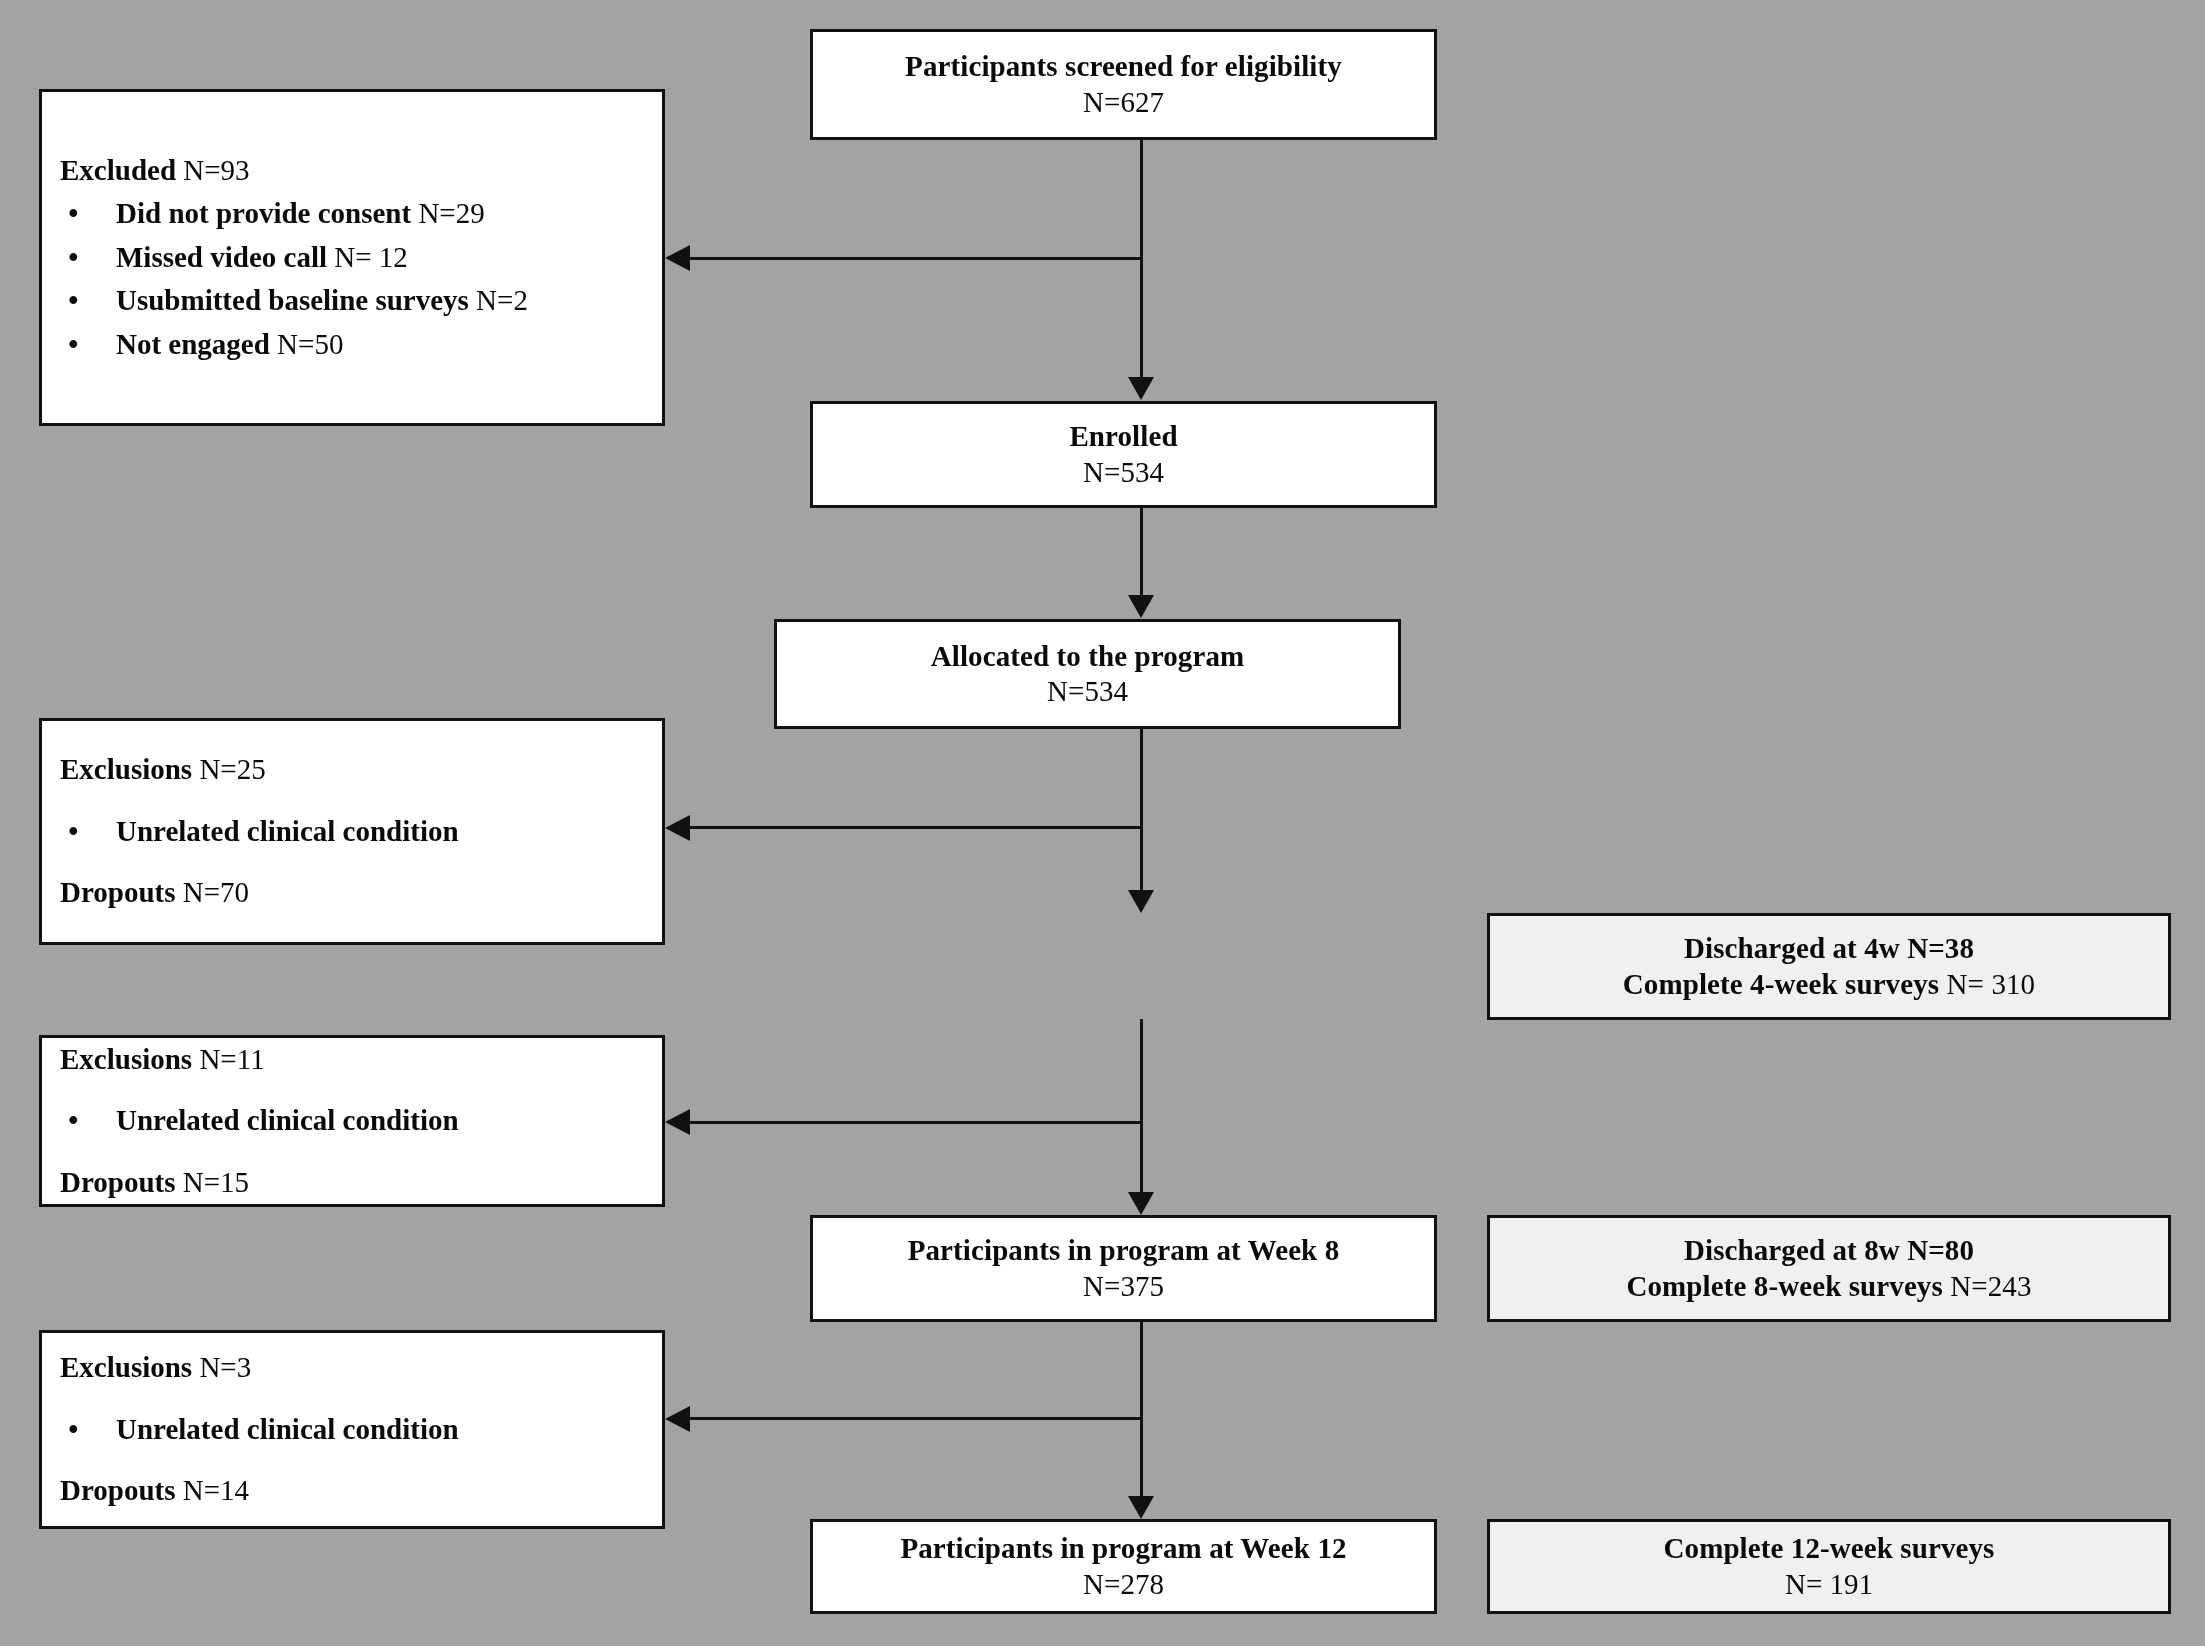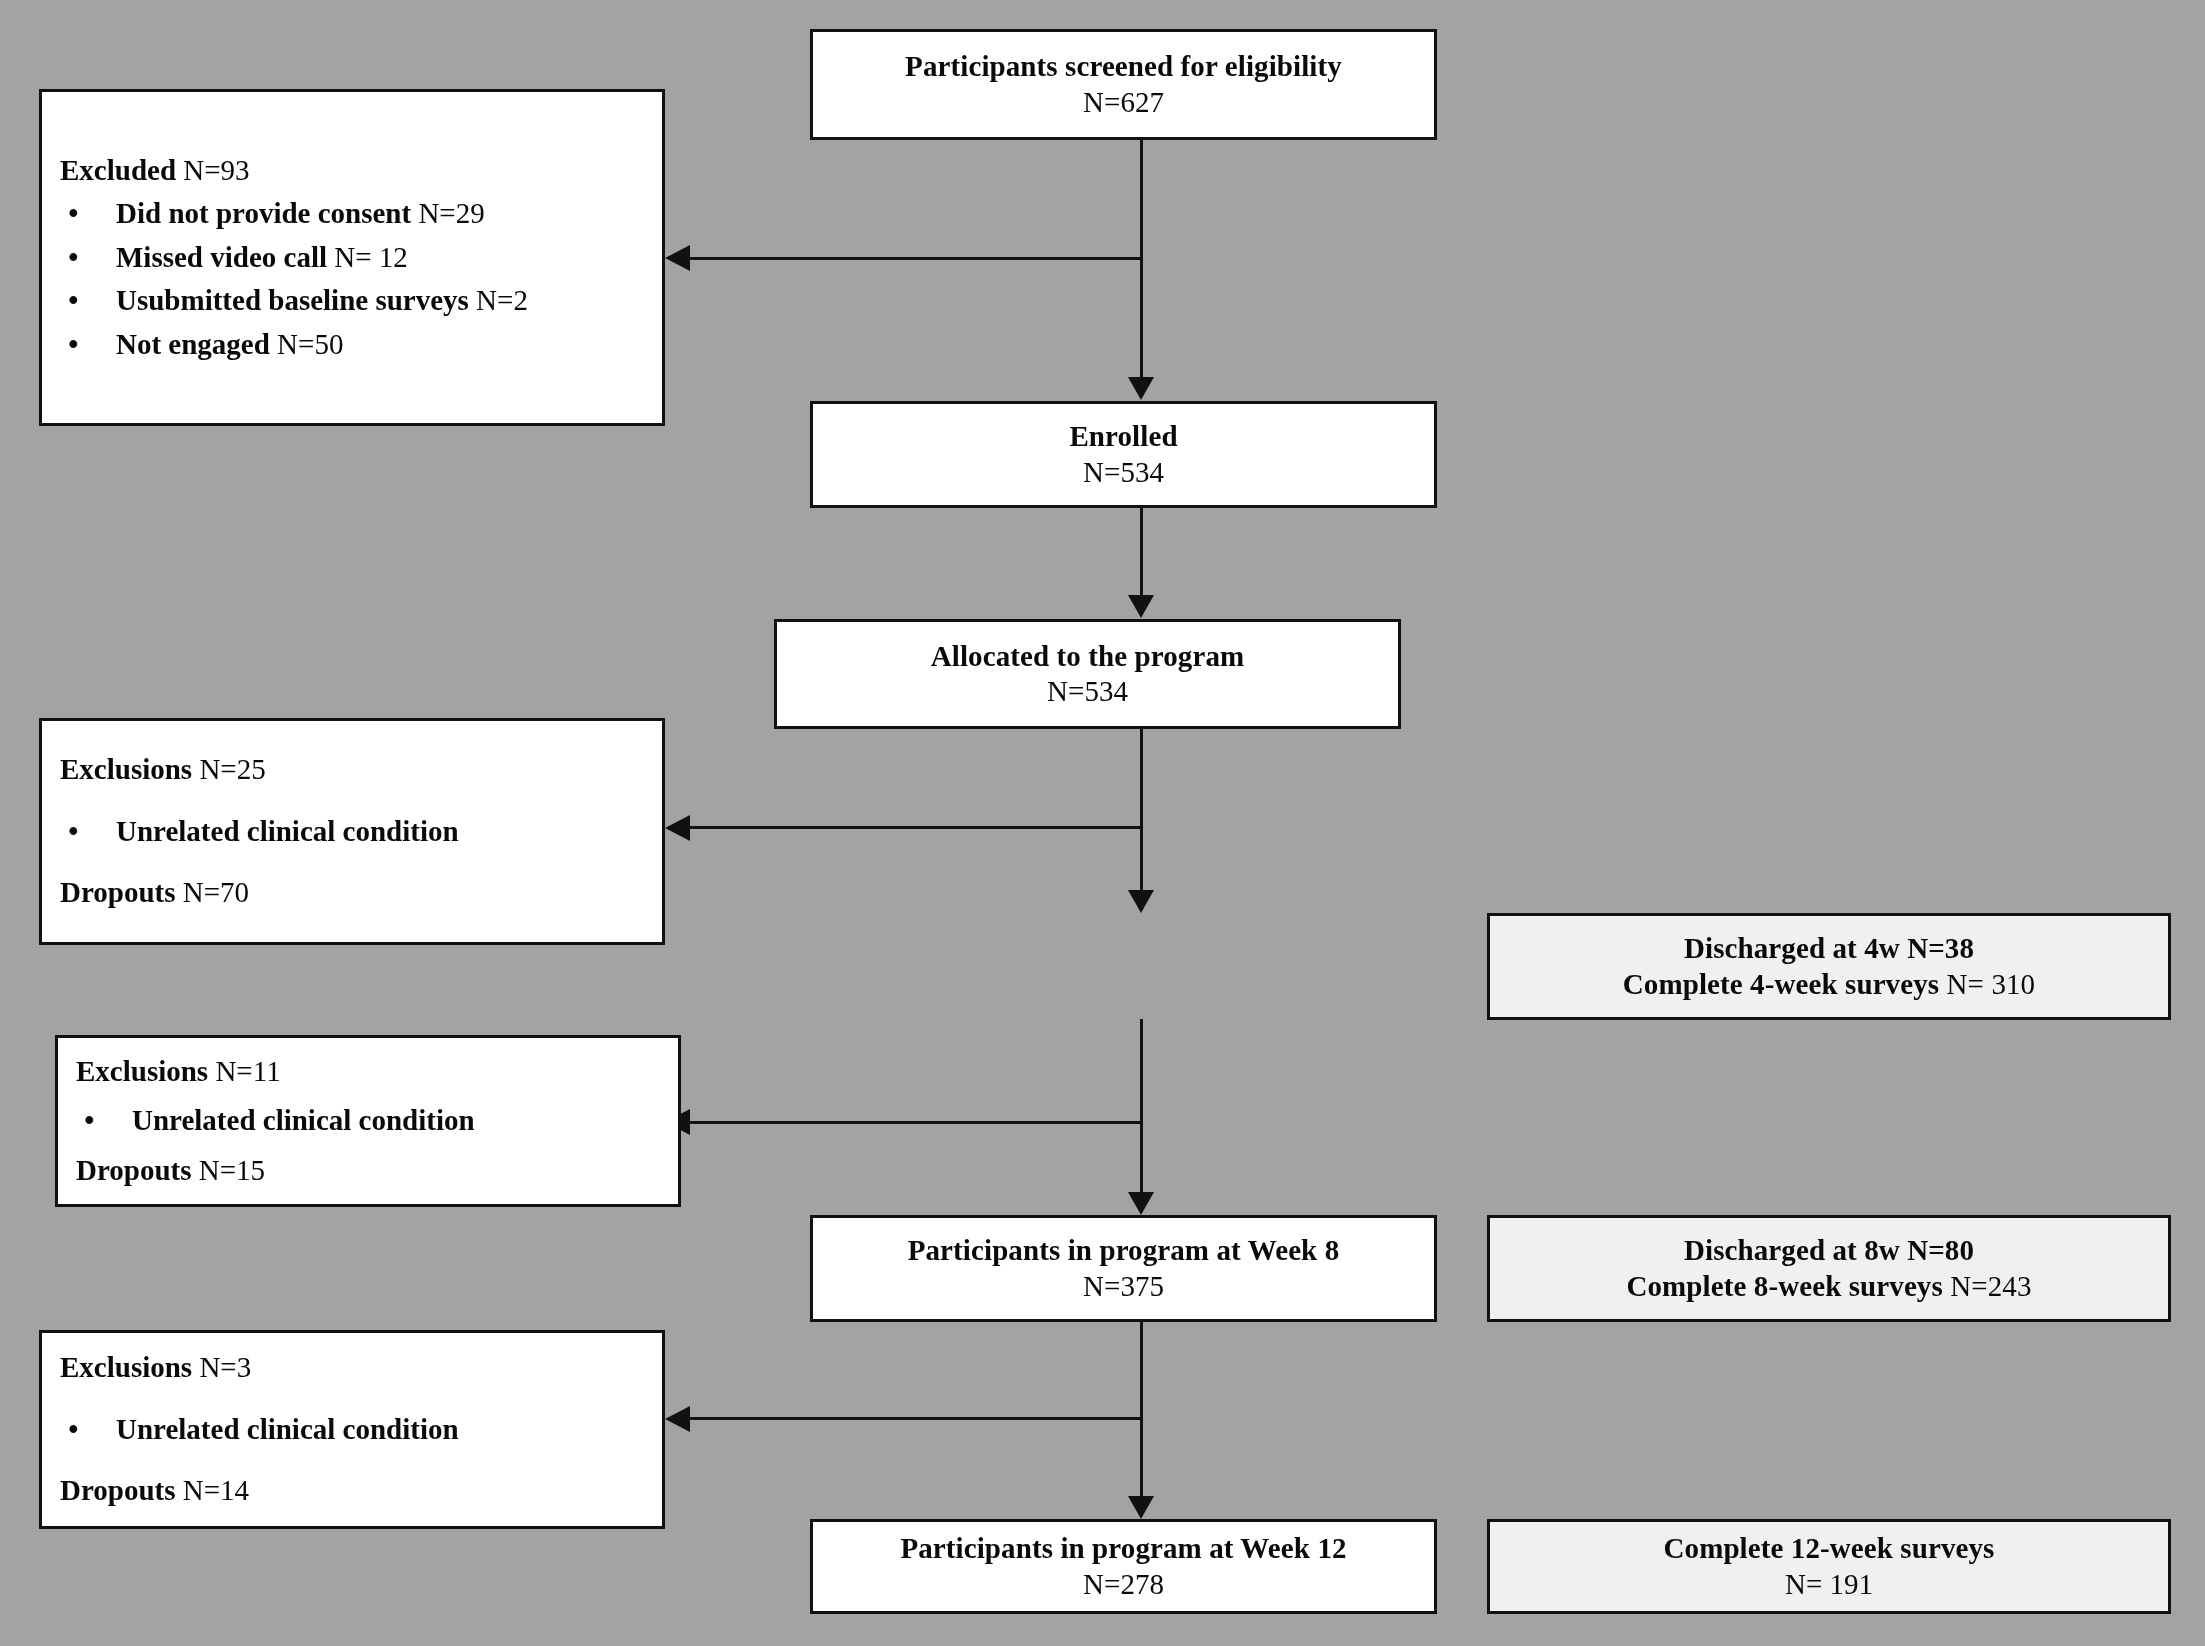--- a/index.html
+++ b/index.html
@@ -48,21 +48,21 @@
     line-height: 1.22;
   }
   .node.center-align .line-b,
   .node.center-align .line-n {
     display: block;
     width: 100%;
   }
 
   
   .excl {
-    padding: 12px 18px;
+    padding: 0 18px;
   }
   .excl .hdr {
     font-size: 29px;
     line-height: 1.5;
     color: #0a0a0a;
     white-space: nowrap;
   }
   .excl .hdr .lbl { font-weight: bold; }
   .excl .hdr .val { font-weight: normal; }
 
@@ -203,21 +203,21 @@
       <li>
         <span class="bullet">•</span><span>Unrelated clinical condition</span>
       </li>
     </ul>
     <div class="excl-gap"></div>
     <div class="hdr">
       <span class="lbl">Dropouts</span><span>&nbsp;</span><span class="val">N=70</span>
     </div>
   </div>
 
-  <div class="node excl" style="left:39px; top:1035px; width:626px; height:172px;margin-left:16px;">
+  <div class="node excl" style="left:39px; top:1035px; width:626px; height:172px;">
     <div class="hdr">
       <span class="lbl">Exclusions</span><span>&nbsp;</span><span class="val">N=11</span>
     </div>
     <div class="excl-gap"></div>
     <ul>
       <li>
         <span class="bullet">•</span><span>Unrelated clinical condition</span>
       </li>
     </ul>
     <div class="excl-gap"></div>

